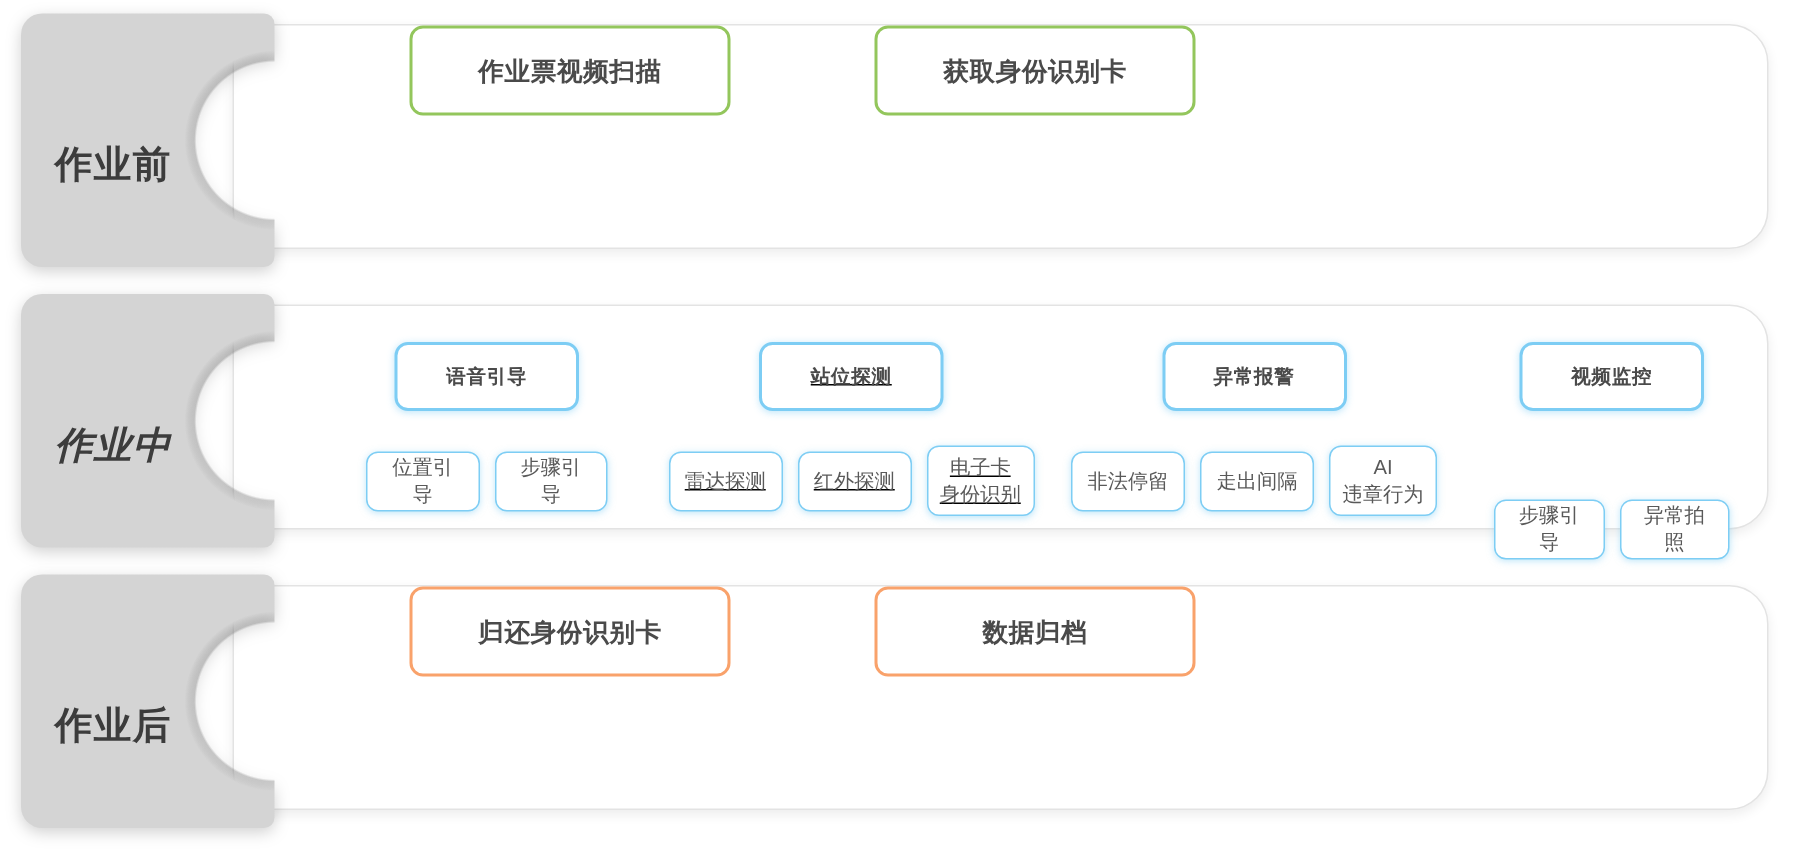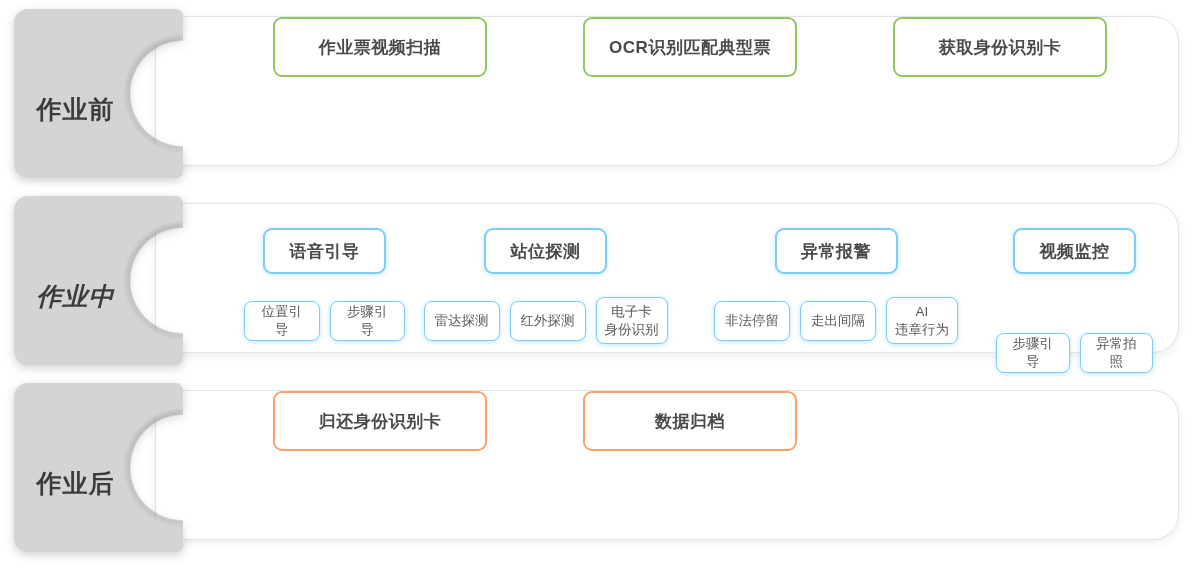--- a/index.html
+++ b/index.html
@@ -93,35 +93,35 @@
   .box.orange{border:2px solid var(--orange);}
   
   .group{
     position:absolute;
     top:0;
     display:flex;
     flex-direction:column;
     align-items:center;
   }
   .g1{left:88px;width:161px;}
-  .g2{left:266px;width:247px;}
+  .g2{left:288px;width:247px;text-decoration:underline;}
   .g3{left:556px;width:248px;}
   .g4{left:840px;width:157px;gap:32px;}
   .hbox{
     margin-top:24px;
     width:123px;
     height:46px;
     border:2px solid var(--blue);
     border-radius:9px;
     background:#ffffff;
     box-shadow:0 1px 5px rgba(125,205,244,0.45);
     display:flex;
     align-items:center;
     justify-content:center;
-    font-size:17px;
+    font-size:13px;
     font-weight:bold;
     color:var(--box_text);
     letter-spacing:0.5px;
   }
   .subrow{
     margin-top:23px;
     min-height:47px;
     display:flex;
     align-items:center;
     justify-content:center;
@@ -153,23 +153,20 @@
 <body>
 
 <div class="stage">
 
   <div class="panel panel1">
     <div class="mainboxes">
       <div class="box green">
         <span>作业票视频扫描</span>
       </div>
       <div class="box green">
-        <span>OCR识别匹配典型票</span>
-      </div>
-      <div class="box green">
         <span>获取身份识别卡</span>
       </div>
     </div>
   </div>
   <div class="tab tab1">
     <span class="tab-label">作业前</span>
   </div>
 
   <div class="panel panel2">
 

